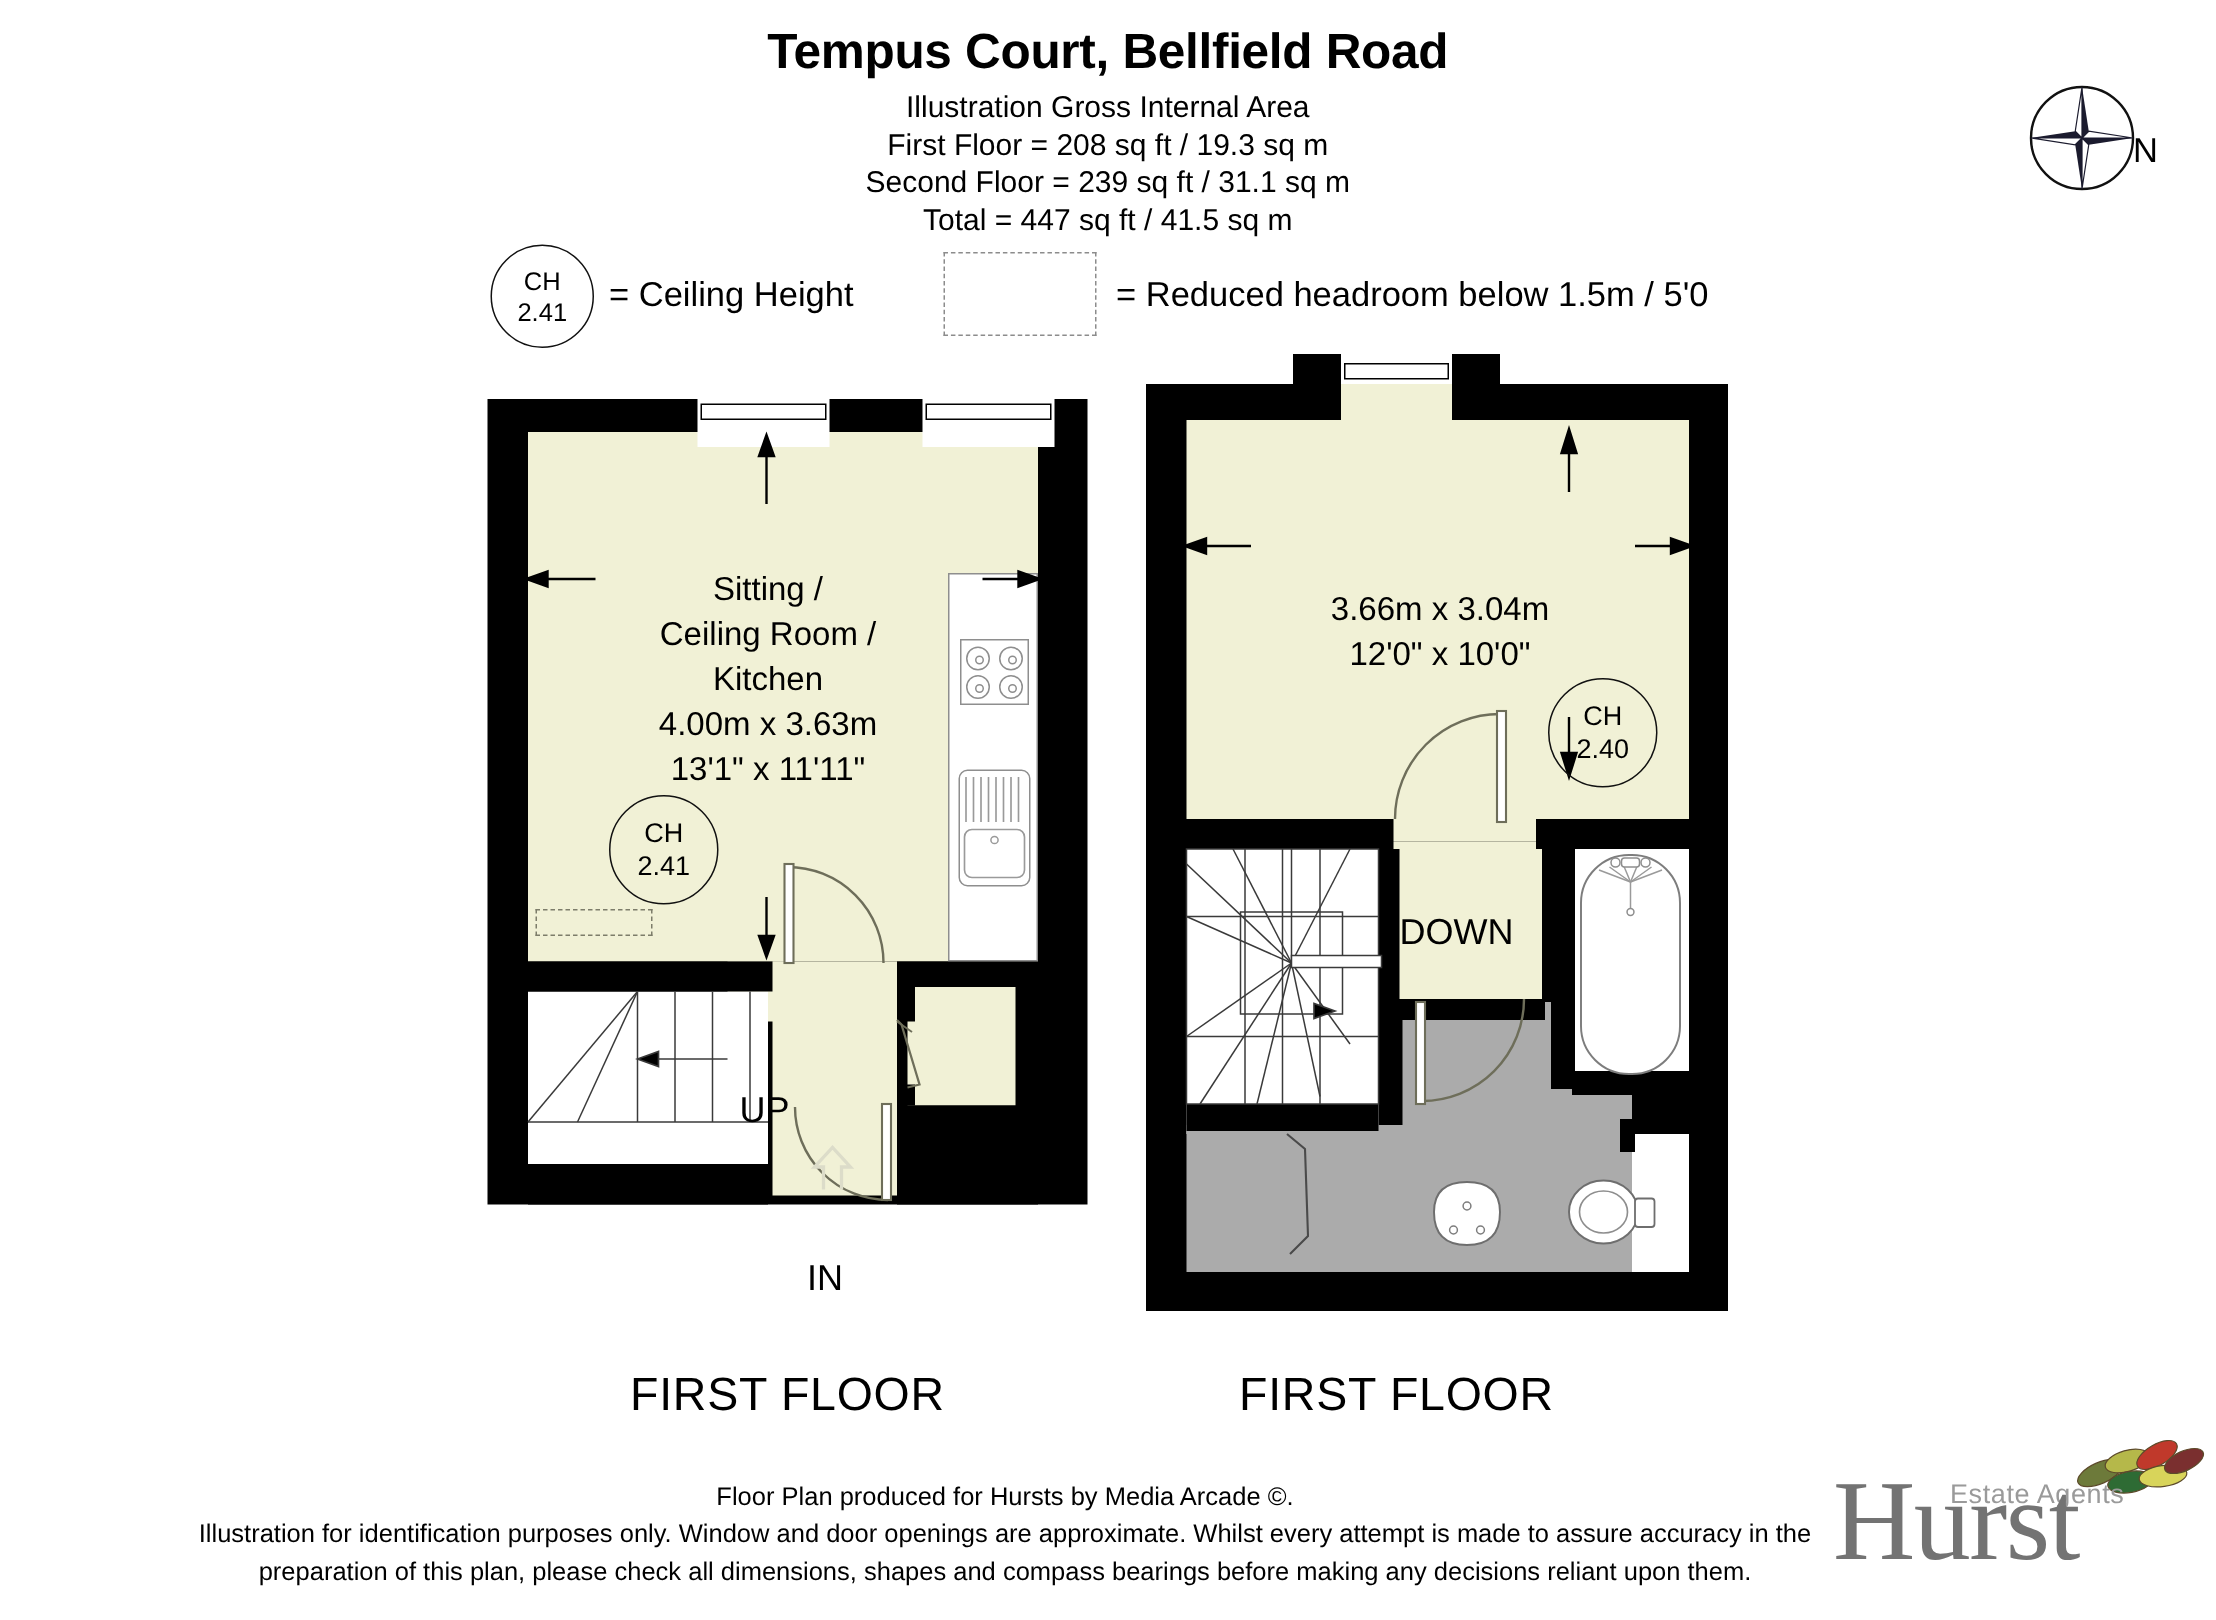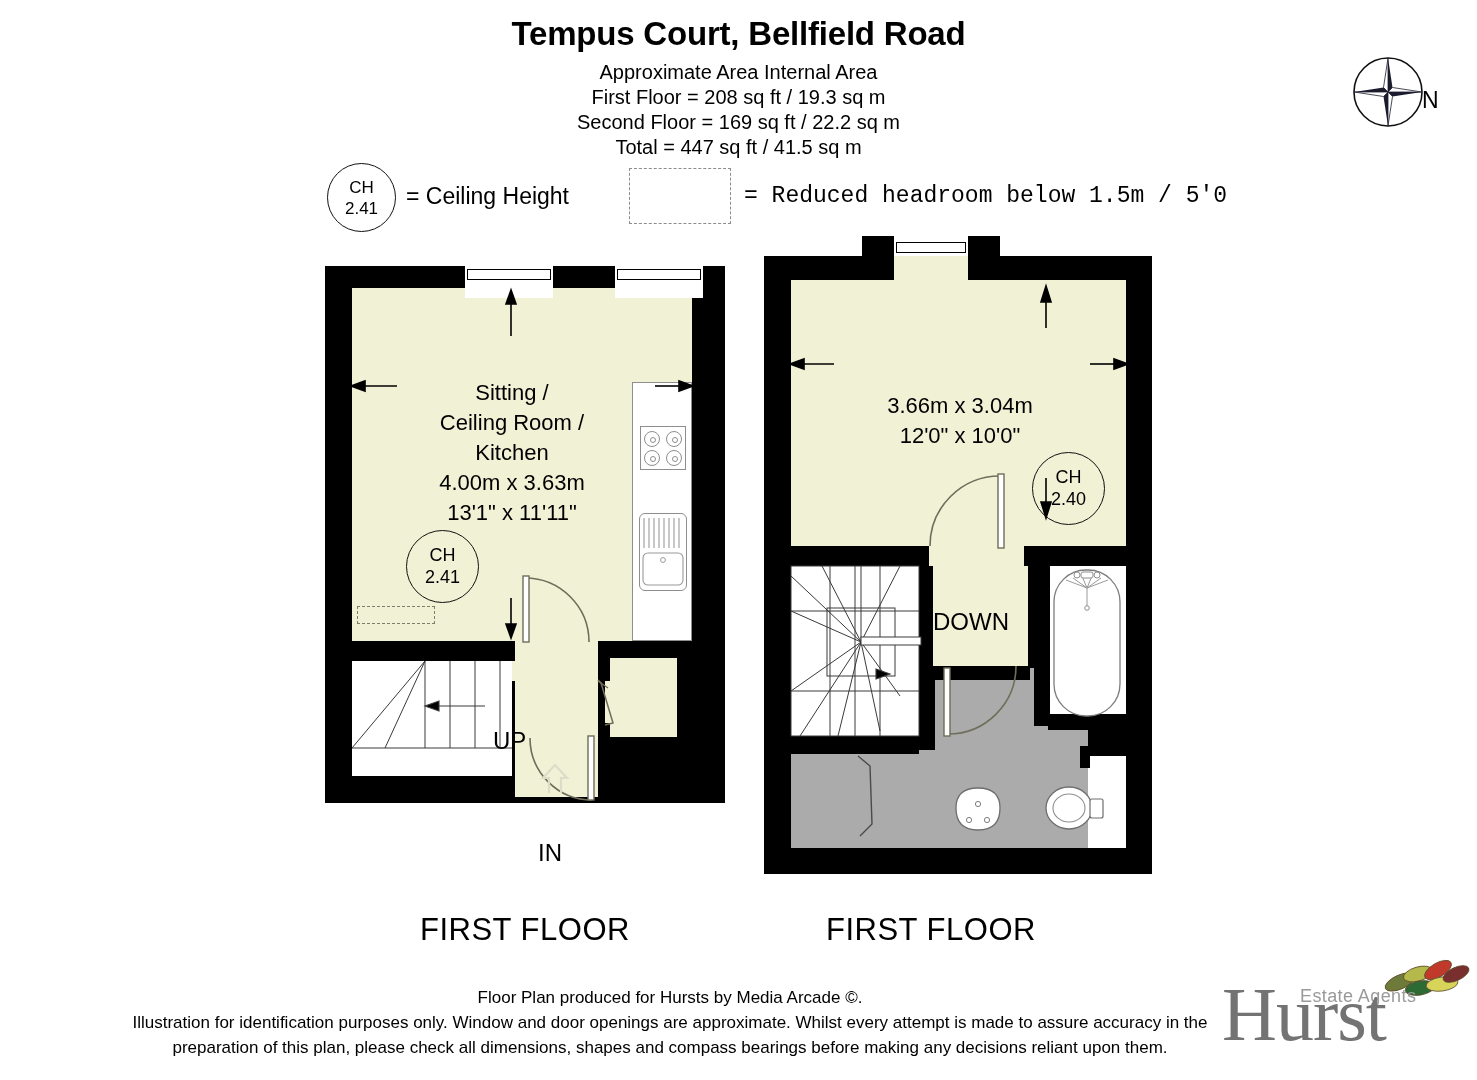--- a/index.html
+++ b/index.html
@@ -78,21 +78,20 @@
     width: 102px; height: 56px;
     border: 1.6px dashed #8c8c8c;
     box-sizing: border-box;
     background: #fff;
   }
   #legend-head-text {
     position: absolute;
     left: 744px; top: 20px;
     font-size: 23px;
     white-space: nowrap;
-    font-family: Liberation Mono, monospace;
   }
 
   
   .floor-stage { position: absolute; }
   #first-floor-stage  { left: 325px; top: 258px;  width: 480px; height: 545px; }
   #second-floor-stage { left: 760px; top: 236px;  width: 400px; height: 640px; }
 
   .wall      { position: absolute; background: #000000; }
   .room-fill { position: absolute; background: #F1F1D6; }
   .gray-fill { position: absolute; background: #ABABAB; }
@@ -204,23 +203,23 @@
     letter-spacing: 0.4px;
   }
   #logo-leaves { position: absolute; left: 158px; top: 0px; }
 </style>
 </head>
 <body>
 
 <div id="header">
   <div id="plan-title">Tempus Court, Bellfield Road</div>
   <div id="area-block">
-    <div class="area-line">Approximate Area Internal Area</div>
+    <div class="area-line">Illustration Gross Internal Area</div>
     <div class="area-line">First Floor = 208 sq ft / 19.3 sq m</div>
-    <div class="area-line">Second Floor = 169 sq ft / 22.2 sq m</div>
+    <div class="area-line">Second Floor = 239 sq ft / 31.1 sq m</div>
     <div class="area-line">Total = 447 sq ft / 41.5 sq m</div>
   </div>
 </div>
 
 <div id="compass">
   <svg width="88" height="82" viewBox="0 0 88 82">
     <circle cx="40" cy="40" r="34" fill="#ffffff" stroke="#111" stroke-width="1.6"></circle>
 
     <polygon points="40,6 44.5,35.5 40,40" fill="#1b1b2e"></polygon>
     <polygon points="40,6 35.5,35.5 40,40" fill="#ffffff" stroke="#1b1b2e" stroke-width="0.8"></polygon>

